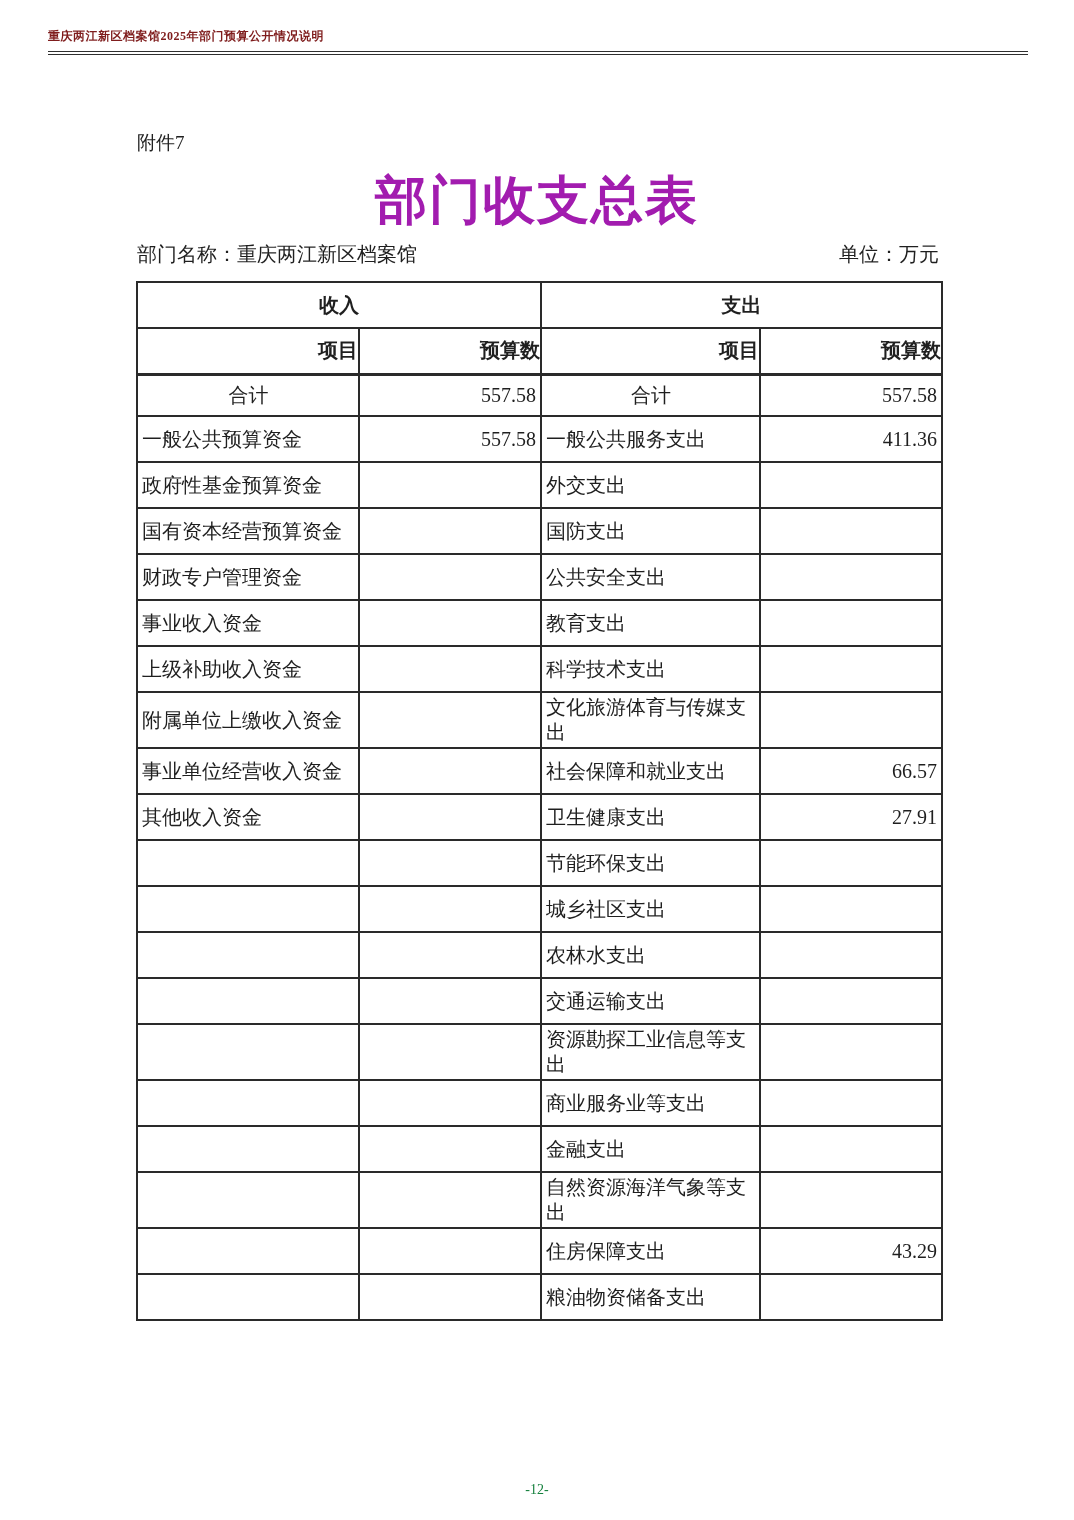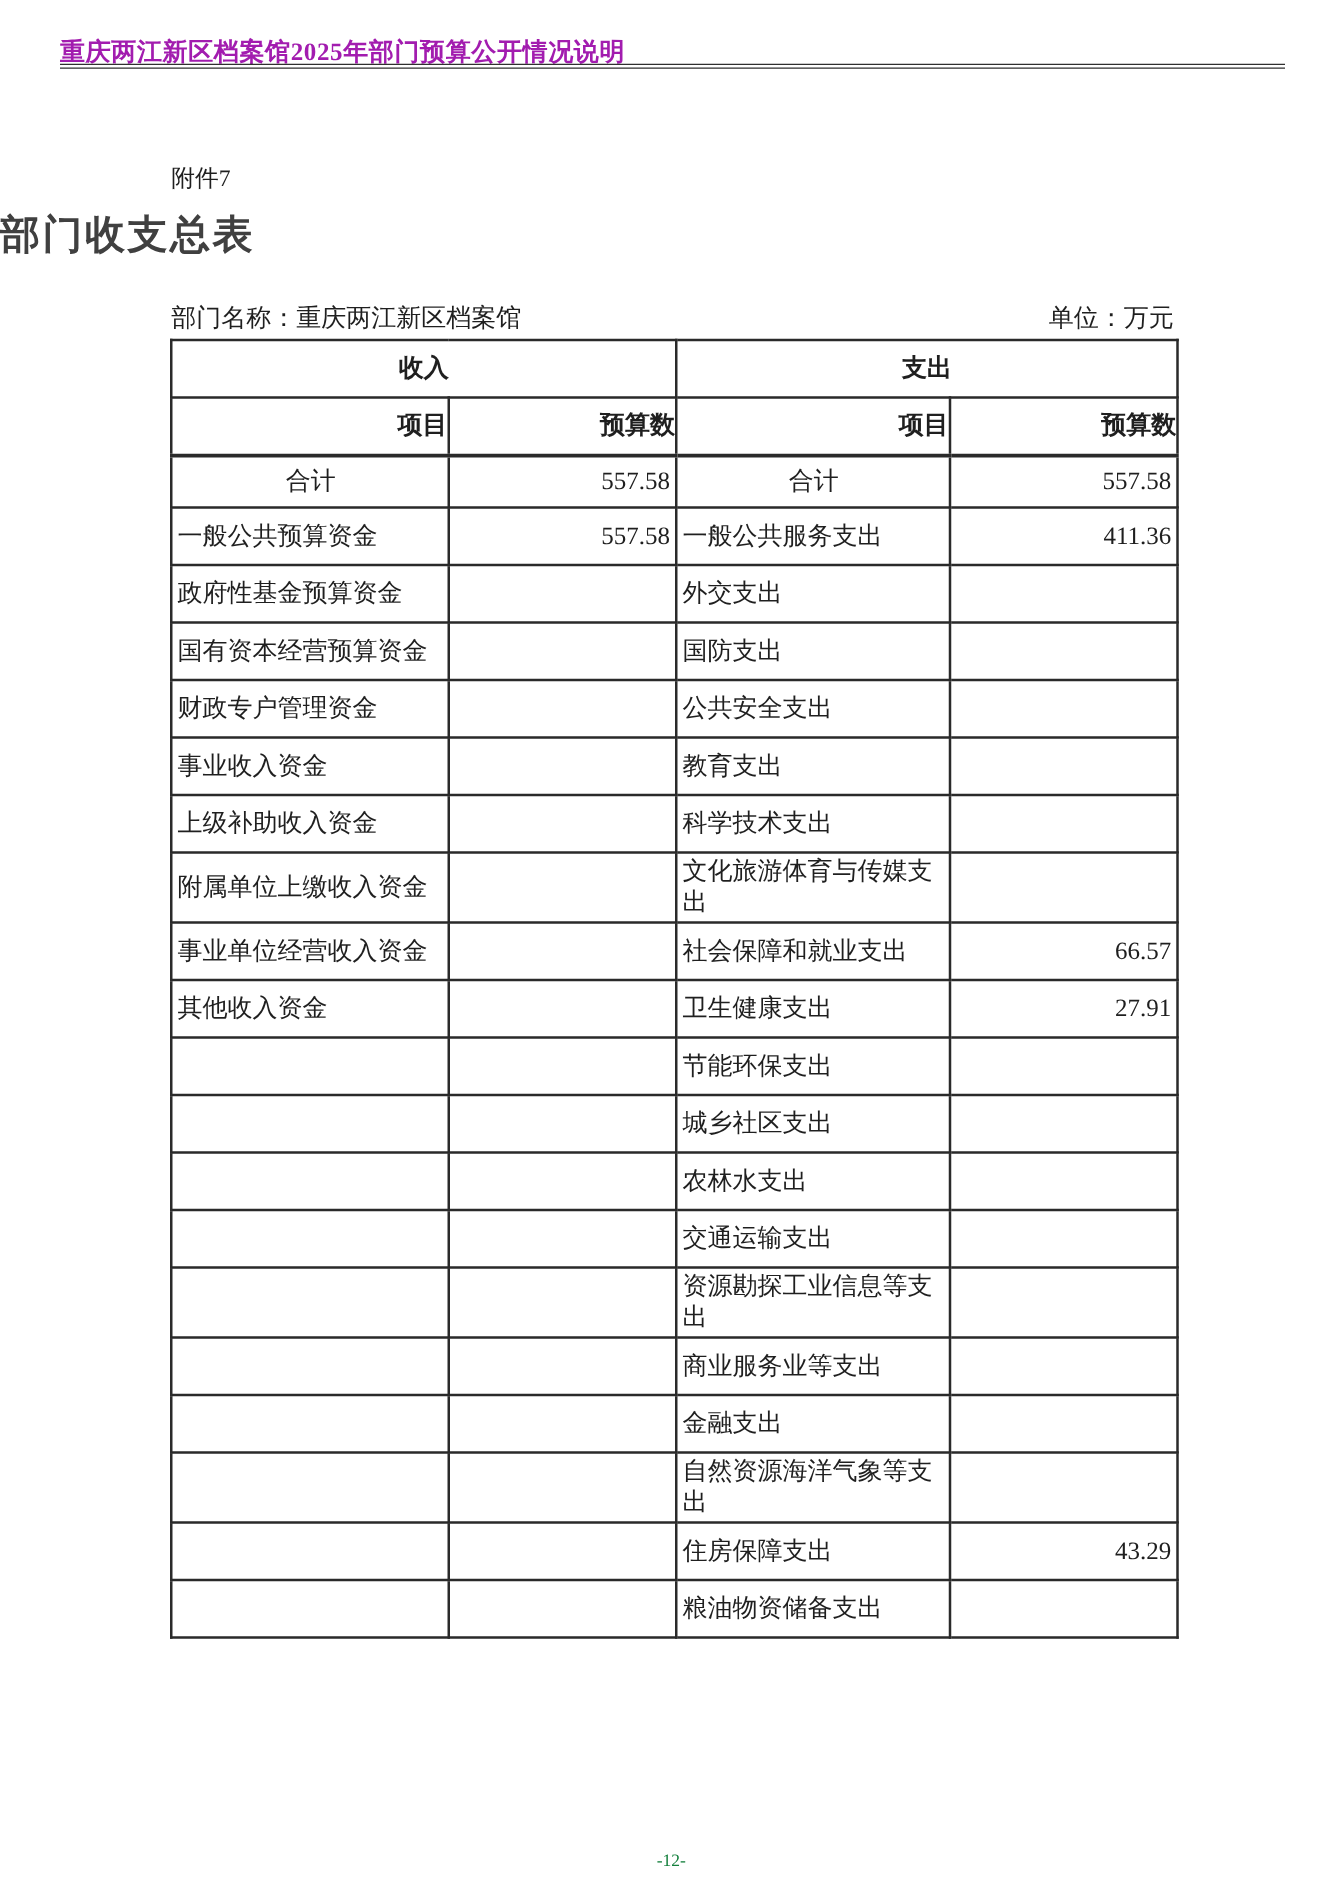--- a/index.html
+++ b/index.html
@@ -10,24 +10,24 @@
     height: 1520px;
     background: #ffffff;
     font-family: "Liberation Serif", "DejaVu Serif", serif;
     color: #1f1f1f;
     overflow: hidden;
   }
   .doc-header-text {
     position: absolute;
     left: 48px;
     top: 28px;
-    font-size: 20px;
+    font-size: 12px;
     font-weight: bold;
     letter-spacing: 0.5px;
-    color: #a21caf;
+    color: #7f1d1d;
   }
   .doc-header-rule {
     position: absolute;
     left: 48px;
     width: 980px;
     top: 51px;
     height: 4px;
     border-top: 1px solid #2f2f2f;
     border-bottom: 1px solid #2f2f2f;
   }
@@ -35,39 +35,39 @@
     position: absolute;
     left: 137px;
     top: 130px;
     font-size: 19px;
   }
   .doc-title {
     position: absolute;
     left: 0;
     top: 166px;
     width: 100%;
-    text-align: left;
-    font-size: 32px;
+    text-align: center;
+    font-size: 52px;
     font-weight: 900;
     letter-spacing: 2px;
-    color: #404040;
+    color: #a21caf;
   }
   .meta-row {
     position: absolute;
     left: 137px;
     top: 241px;
     width: 802px;
     display: flex;
     justify-content: space-between;
     font-size: 20px;
   }
   table.budget-table {
     position: absolute;
     left: 136px;
-    top: 271px;
+    top: 281px;
     width: 805px;
     border-collapse: collapse;
     table-layout: fixed;
   }
   .budget-table th, .budget-table td {
     border: 2px solid #2a2a2a;
     font-size: 20px;
     font-weight: normal;
     line-height: 1.25;
     vertical-align: middle;

